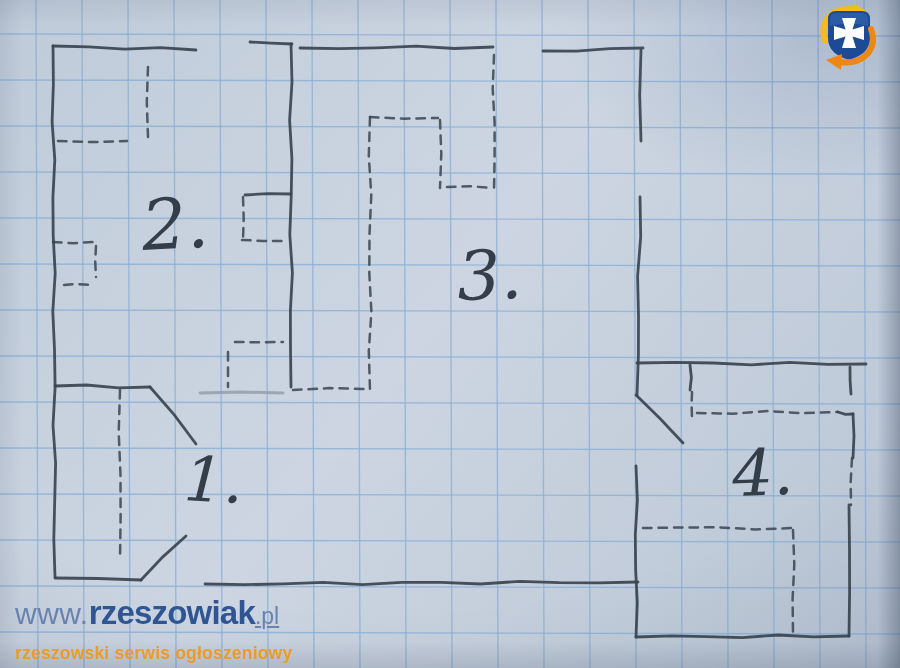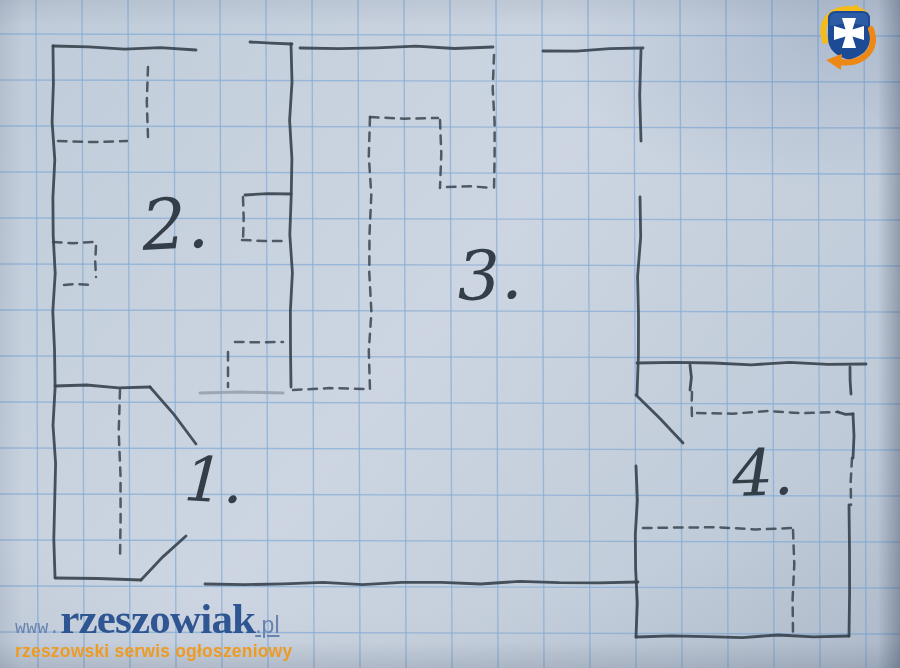--- a/index.html
+++ b/index.html
@@ -18,24 +18,24 @@
     position:absolute;left:0;top:0;width:100%;height:100%;pointer-events:none;
     background:
       radial-gradient(40% 32% at 90% 6%, rgba(80,110,155,0.20), rgba(80,110,155,0) 70%),
       radial-gradient(120% 95% at 42% 42%, rgba(0,0,0,0) 52%, rgba(28,42,66,0.07) 74%, rgba(28,42,66,0.17) 92%, rgba(24,36,58,0.26) 100%),
       linear-gradient(to right, rgba(26,40,64,0.08) 0%, rgba(0,0,0,0) 2.5%, rgba(0,0,0,0) 97.5%, rgba(26,40,64,0.30) 100%),
       linear-gradient(to bottom, rgba(26,40,64,0.07) 0%, rgba(0,0,0,0) 4%, rgba(0,0,0,0) 96%, rgba(26,40,64,0.12) 100%);
   }
   .logo{position:absolute;left:811px;top:2px;width:74px;height:68px;}
   .wm{position:absolute;left:15px;top:596px;opacity:.95;font-family:"Liberation Sans",sans-serif;}
   .wm-l1{white-space:nowrap;line-height:1.05;}
-  .wm-www{font-size:18px;color:#647fad;letter-spacing:.5px;font-family:Liberation Mono, monospace;}
-  .wm-brand{font-size:43px;font-weight:bold;color:#27508f;letter-spacing:-.8px;font-family:Liberation Serif, serif;}
+  .wm-www{font-size:30px;color:#647fad;letter-spacing:.5px;}
+  .wm-brand{font-size:33px;font-weight:bold;color:#27508f;letter-spacing:-.8px;}
   .wm-tld{font-size:23px;color:#647fad;text-decoration:underline;}
-  .wm-l2{font-size:17.5px;font-weight:bold;color:#f0991b;letter-spacing:.2px;margin-top:0;}
+  .wm-l2{font-size:17.5px;font-weight:bold;color:#f0991b;letter-spacing:.2px;margin-top:12px;}
 </style>
 </head>
 <body>
 
 <div class="photo">
 
   <svg class="sketch" id="sketch" width="900" height="668" viewBox="0 0 900 668">
       <g class="grid">
         <line x1="36" y1="0" x2="38" y2="668"></line>
         <line x1="82" y1="0" x2="84" y2="668"></line>

